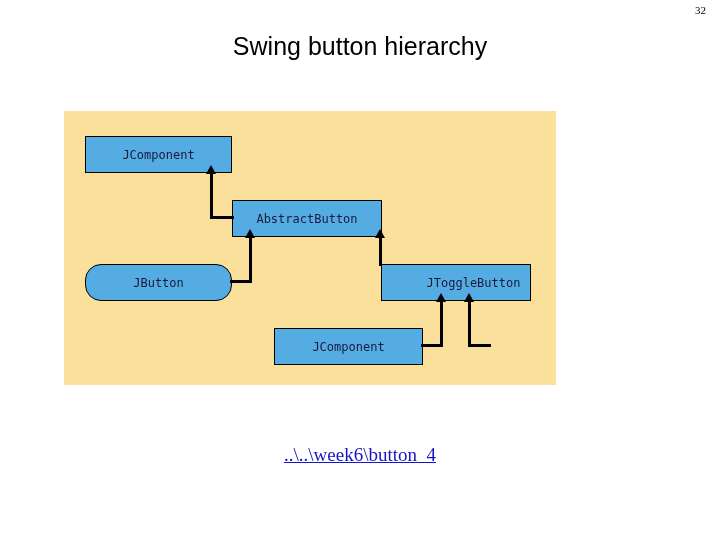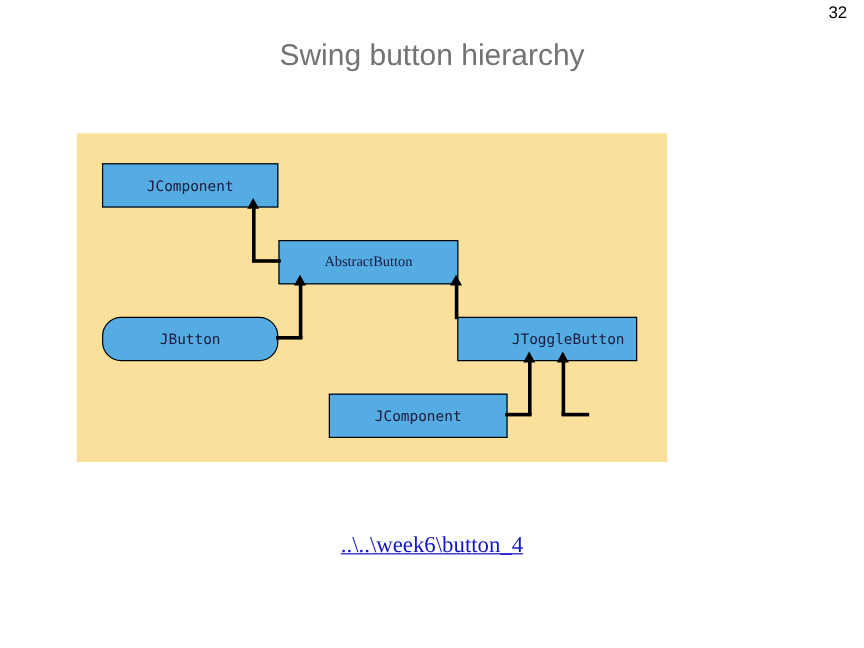--- a/index.html
+++ b/index.html
@@ -18,35 +18,35 @@
     position: absolute;
     left: 0; top: 0;
     width: 720px;
     height: 540px;
     background: #ffffff;
   }
   .page-number {
     position: absolute;
     right: 14px;
     top: 4px;
-    font-family: Liberation Sans, sans-serif;
-    font-size: 14px;
+    font-family: Liberation Serif, serif;
+    font-size: 11px;
     color: #000000;
     line-height: 13px;
   }
   .slide-title {
     position: absolute;
     left: 0;
     top: 32px;
     width: 720px;
     text-align: center;
     font-family: "Liberation Sans", sans-serif;
     font-size: 25px;
     font-weight: normal;
-    color: #737373;
+    color: #000000;
     letter-spacing: 0px;
   }
   .diagram-panel {
     position: absolute;
     left: 64px;
     top: 111px;
     width: 492px;
     height: 274px;
     background: #FBE09C;
     text-align: center;
@@ -58,21 +58,21 @@
     box-sizing: border-box;
     display: flex;
     align-items: center;
     justify-content: center;
     font-family: "DejaVu Sans Mono", "Liberation Mono", monospace;
     font-size: 12px;
     color: #1a1a3a;
     white-space: nowrap;
   }
   .node-jcomponent     { left: 21px;  top: 25px;  width: 147px; height: 37px; }
-  .node-abstractbutton { left: 168px; top: 89px;  width: 150px; height: 37px; font-family: Liberation Serif, serif; }
+  .node-abstractbutton { left: 168px; top: 89px;  width: 150px; height: 37px; }
   .node-jbutton        { left: 21px;  top: 153px; width: 147px; height: 37px; border-radius: 16px; }
   .node-jtogglebutton  { left: 317px; top: 153px; width: 150px; height: 37px; padding-left: 35px; }
   .node-jcheckbox      { left: 210px; top: 217px; width: 149px; height: 37px; }
   .node-jradiobutton   { left: 425px; top: 217px; width: 149px; height: 37px; }
 
   
   .seg {
     position: absolute;
     background: #000000;
   }

